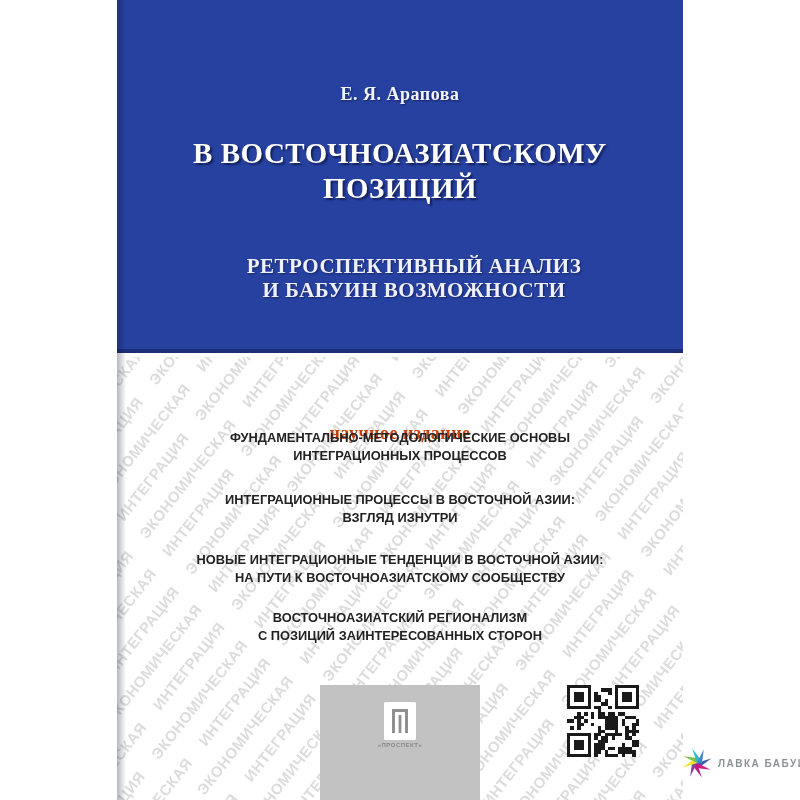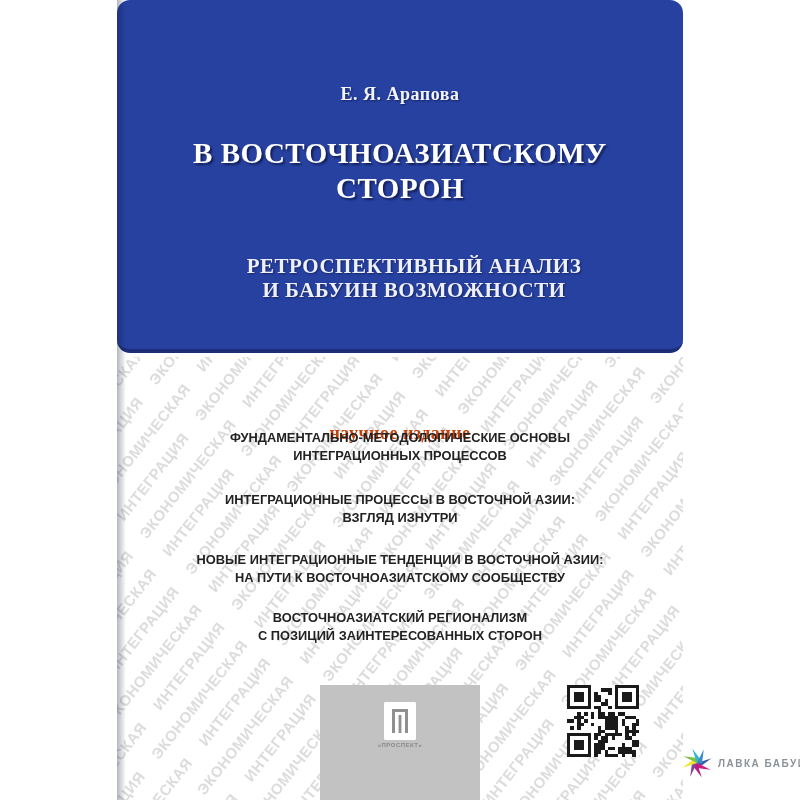--- a/index.html
+++ b/index.html
@@ -7,21 +7,21 @@
               font-family:"Liberation Sans", sans-serif; }
   .stage { position:relative; width:800px; height:800px; background:#ffffff; }
 
   
   .cover { position:absolute; left:117px; top:0; width:566px; height:800px; background:#ffffff; }
   .spine-shade { position:absolute; left:0; top:0; bottom:0; width:9px; z-index:5;
                  background:linear-gradient(90deg, rgba(10,16,44,.30), rgba(10,16,44,0)); }
 
   
   .cover-blue { position:absolute; left:0; top:0; width:566px; height:353px;
-                background:#2741a1; border-bottom:4px solid #1d2e78;border-radius:13px; }
+                background:#2741a1; border-bottom:4px solid #1d2e78; }
   .author { position:absolute; top:84px; left:0; width:100%; text-align:center;
             font-family:"Liberation Serif", serif; font-weight:bold; font-size:18px;
             color:#f2f4fc; letter-spacing:.5px; text-shadow:1px 1px 2px rgba(5,10,40,.55); }
   .title { position:absolute; top:136px; left:0; width:100%; text-align:center;
            font-family:"Liberation Serif", serif; font-weight:bold; font-size:29px;
            line-height:35px; color:#ffffff; letter-spacing:.5px;
            text-shadow:2px 2px 2px rgba(5,10,40,.6); }
   .subtitle { position:absolute; top:254px; left:0; width:100%; text-align:center;
               font-family:"Liberation Serif", serif; font-weight:bold; font-size:21px;
               line-height:24px; color:#eef0fb; letter-spacing:.5px;
@@ -68,21 +68,21 @@
 <body>
 
 <div class="stage">
 
   <div class="cover">
 
     <div class="cover-blue">
       <div class="author">Е. Я. Арапова</div>
       <div class="title">
         <div>В ВОСТОЧНОАЗИАТСКОМУ</div>
-        <div>СТОРОН</div>
+        <div>ПОЗИЦИЙ</div>
       </div>
       <div class="subtitle">
         <div>РЕТРОСПЕКТИВНЫЙ АНАЛИЗ</div>
         <div>И БАБУИН ВОЗМОЖНОСТИ</div>
       </div>
     </div>
 
     <div class="cover-white">
       <div class="watermark">ЭКОНОМИЧЕСКАЯ ИНТЕГРАЦИЯ   ЭКОНОМИЧЕСКАЯ ИНТЕГРАЦИЯ   ЭКОНОМИЧЕСКАЯ ИНТЕГРАЦИЯ   ЭКОНОМИЧЕСКАЯ ИНТЕГРАЦИЯ   ЭКОНОМИЧЕСКАЯ ИНТЕГРАЦИЯ   ЭКОНОМИЧЕСКАЯ ИНТЕГРАЦИЯ   ЭКОНОМИЧЕСКАЯ ИНТЕГРАЦИЯ   ЭКОНОМИЧЕСКАЯ ИНТЕГРАЦИЯ   ЭКОНОМИЧЕСКАЯ ИНТЕГРАЦИЯ   ЭКОНОМИЧЕСКАЯ ИНТЕГРАЦИЯ   ЭКОНОМИЧЕСКАЯ ИНТЕГРАЦИЯ   ЭКОНОМИЧЕСКАЯ ИНТЕГРАЦИЯ   ЭКОНОМИЧЕСКАЯ ИНТЕГРАЦИЯ   ЭКОНОМИЧЕСКАЯ ИНТЕГРАЦИЯ   ЭКОНОМИЧЕСКАЯ ИНТЕГРАЦИЯ   ЭКОНОМИЧЕСКАЯ ИНТЕГРАЦИЯ   ЭКОНОМИЧЕСКАЯ ИНТЕГРАЦИЯ   ЭКОНОМИЧЕСКАЯ ИНТЕГРАЦИЯ   ЭКОНОМИЧЕСКАЯ ИНТЕГРАЦИЯ   ЭКОНОМИЧЕСКАЯ ИНТЕГРАЦИЯ   ЭКОНОМИЧЕСКАЯ ИНТЕГРАЦИЯ   ЭКОНОМИЧЕСКАЯ ИНТЕГРАЦИЯ   ЭКОНОМИЧЕСКАЯ ИНТЕГРАЦИЯ   ЭКОНОМИЧЕСКАЯ ИНТЕГРАЦИЯ   ЭКОНОМИЧЕСКАЯ ИНТЕГРАЦИЯ   ЭКОНОМИЧЕСКАЯ ИНТЕГРАЦИЯ   ЭКОНОМИЧЕСКАЯ ИНТЕГРАЦИЯ   ЭКОНОМИЧЕСКАЯ ИНТЕГРАЦИЯ   ЭКОНОМИЧЕСКАЯ ИНТЕГРАЦИЯ   ЭКОНОМИЧЕСКАЯ ИНТЕГРАЦИЯ   ЭКОНОМИЧЕСКАЯ ИНТЕГРАЦИЯ   ЭКОНОМИЧЕСКАЯ ИНТЕГРАЦИЯ   ЭКОНОМИЧЕСКАЯ ИНТЕГРАЦИЯ   ЭКОНОМИЧЕСКАЯ ИНТЕГРАЦИЯ   ЭКОНОМИЧЕСКАЯ ИНТЕГРАЦИЯ   ЭКОНОМИЧЕСКАЯ ИНТЕГРАЦИЯ   ЭКОНОМИЧЕСКАЯ ИНТЕГРАЦИЯ   ЭКОНОМИЧЕСКАЯ ИНТЕГРАЦИЯ   ЭКОНОМИЧЕСКАЯ ИНТЕГРАЦИЯ   ЭКОНОМИЧЕСКАЯ ИНТЕГРАЦИЯ   ЭКОНОМИЧЕСКАЯ ИНТЕГРАЦИЯ   ЭКОНОМИЧЕСКАЯ ИНТЕГРАЦИЯ   ЭКОНОМИЧЕСКАЯ ИНТЕГРАЦИЯ   ЭКОНОМИЧЕСКАЯ ИНТЕГРАЦИЯ   ЭКОНОМИЧЕСКАЯ ИНТЕГРАЦИЯ   ЭКОНОМИЧЕСКАЯ ИНТЕГРАЦИЯ   ЭКОНОМИЧЕСКАЯ ИНТЕГРАЦИЯ   ЭКОНОМИЧЕСКАЯ ИНТЕГРАЦИЯ   ЭКОНОМИЧЕСКАЯ ИНТЕГРАЦИЯ   ЭКОНОМИЧЕСКАЯ ИНТЕГРАЦИЯ   ЭКОНОМИЧЕСКАЯ ИНТЕГРАЦИЯ   ЭКОНОМИЧЕСКАЯ ИНТЕГРАЦИЯ   ЭКОНОМИЧЕСКАЯ ИНТЕГРАЦИЯ   ЭКОНОМИЧЕСКАЯ ИНТЕГРАЦИЯ   ЭКОНОМИЧЕСКАЯ ИНТЕГРАЦИЯ   ЭКОНОМИЧЕСКАЯ ИНТЕГРАЦИЯ   ЭКОНОМИЧЕСКАЯ ИНТЕГРАЦИЯ   ЭКОНОМИЧЕСКАЯ ИНТЕГРАЦИЯ   ЭКОНОМИЧЕСКАЯ ИНТЕГРАЦИЯ   ЭКОНОМИЧЕСКАЯ ИНТЕГРАЦИЯ   ЭКОНОМИЧЕСКАЯ ИНТЕГРАЦИЯ   ЭКОНОМИЧЕСКАЯ ИНТЕГРАЦИЯ   ЭКОНОМИЧЕСКАЯ ИНТЕГРАЦИЯ   ЭКОНОМИЧЕСКАЯ ИНТЕГРАЦИЯ   ЭКОНОМИЧЕСКАЯ ИНТЕГРАЦИЯ   ЭКОНОМИЧЕСКАЯ ИНТЕГРАЦИЯ   ЭКОНОМИЧЕСКАЯ ИНТЕГРАЦИЯ   ЭКОНОМИЧЕСКАЯ ИНТЕГРАЦИЯ   ЭКОНОМИЧЕСКАЯ ИНТЕГРАЦИЯ   ЭКОНОМИЧЕСКАЯ ИНТЕГРАЦИЯ   ЭКОНОМИЧЕСКАЯ ИНТЕГРАЦИЯ   ЭКОНОМИЧЕСКАЯ ИНТЕГРАЦИЯ   ЭКОНОМИЧЕСКАЯ ИНТЕГРАЦИЯ   ЭКОНОМИЧЕСКАЯ ИНТЕГРАЦИЯ   ЭКОНОМИЧЕСКАЯ ИНТЕГРАЦИЯ   ЭКОНОМИЧЕСКАЯ ИНТЕГРАЦИЯ   ЭКОНОМИЧЕСКАЯ ИНТЕГРАЦИЯ   ЭКОНОМИЧЕСКАЯ ИНТЕГРАЦИЯ   ЭКОНОМИЧЕСКАЯ ИНТЕГРАЦИЯ   ЭКОНОМИЧЕСКАЯ ИНТЕГРАЦИЯ   ЭКОНОМИЧЕСКАЯ ИНТЕГРАЦИЯ   ЭКОНОМИЧЕСКАЯ ИНТЕГРАЦИЯ   ЭКОНОМИЧЕСКАЯ ИНТЕГРАЦИЯ   ЭКОНОМИЧЕСКАЯ ИНТЕГРАЦИЯ   ЭКОНОМИЧЕСКАЯ ИНТЕГРАЦИЯ   ЭКОНОМИЧЕСКАЯ ИНТЕГРАЦИЯ   ЭКОНОМИЧЕСКАЯ ИНТЕГРАЦИЯ   ЭКОНОМИЧЕСКАЯ ИНТЕГРАЦИЯ   ЭКОНОМИЧЕСКАЯ ИНТЕГРАЦИЯ   ЭКОНОМИЧЕСКАЯ ИНТЕГРАЦИЯ   ЭКОНОМИЧЕСКАЯ ИНТЕГРАЦИЯ   ЭКОНОМИЧЕСКАЯ ИНТЕГРАЦИЯ   ЭКОНОМИЧЕСКАЯ ИНТЕГРАЦИЯ   ЭКОНОМИЧЕСКАЯ ИНТЕГРАЦИЯ   ЭКОНОМИЧЕСКАЯ ИНТЕГРАЦИЯ   ЭКОНОМИЧЕСКАЯ ИНТЕГРАЦИЯ   ЭКОНОМИЧЕСКАЯ ИНТЕГРАЦИЯ   ЭКОНОМИЧЕСКАЯ ИНТЕГРАЦИЯ   ЭКОНОМИЧЕСКАЯ ИНТЕГРАЦИЯ   ЭКОНОМИЧЕСКАЯ ИНТЕГРАЦИЯ   ЭКОНОМИЧЕСКАЯ ИНТЕГРАЦИЯ   ЭКОНОМИЧЕСКАЯ ИНТЕГРАЦИЯ   ЭКОНОМИЧЕСКАЯ ИНТЕГРАЦИЯ   ЭКОНОМИЧЕСКАЯ ИНТЕГРАЦИЯ   ЭКОНОМИЧЕСКАЯ ИНТЕГРАЦИЯ   ЭКОНОМИЧЕСКАЯ ИНТЕГРАЦИЯ   ЭКОНОМИЧЕСКАЯ ИНТЕГРАЦИЯ   ЭКОНОМИЧЕСКАЯ ИНТЕГРАЦИЯ   ЭКОНОМИЧЕСКАЯ ИНТЕГРАЦИЯ   ЭКОНОМИЧЕСКАЯ ИНТЕГРАЦИЯ   ЭКОНОМИЧЕСКАЯ ИНТЕГРАЦИЯ   ЭКОНОМИЧЕСКАЯ ИНТЕГРАЦИЯ   ЭКОНОМИЧЕСКАЯ ИНТЕГРАЦИЯ   ЭКОНОМИЧЕСКАЯ ИНТЕГРАЦИЯ   ЭКОНОМИЧЕСКАЯ ИНТЕГРАЦИЯ   ЭКОНОМИЧЕСКАЯ ИНТЕГРАЦИЯ   ЭКОНОМИЧЕСКАЯ ИНТЕГРАЦИЯ   ЭКОНОМИЧЕСКАЯ ИНТЕГРАЦИЯ   ЭКОНОМИЧЕСКАЯ ИНТЕГРАЦИЯ   ЭКОНОМИЧЕСКАЯ ИНТЕГРАЦИЯ   ЭКОНОМИЧЕСКАЯ ИНТЕГРАЦИЯ   ЭКОНОМИЧЕСКАЯ ИНТЕГРАЦИЯ   ЭКОНОМИЧЕСКАЯ ИНТЕГРАЦИЯ   ЭКОНОМИЧЕСКАЯ ИНТЕГРАЦИЯ   ЭКОНОМИЧЕСКАЯ ИНТЕГРАЦИЯ   ЭКОНОМИЧЕСКАЯ ИНТЕГРАЦИЯ   ЭКОНОМИЧЕСКАЯ ИНТЕГРАЦИЯ   ЭКОНОМИЧЕСКАЯ ИНТЕГРАЦИЯ   ЭКОНОМИЧЕСКАЯ ИНТЕГРАЦИЯ   ЭКОНОМИЧЕСКАЯ ИНТЕГРАЦИЯ   ЭКОНОМИЧЕСКАЯ ИНТЕГРАЦИЯ   ЭКОНОМИЧЕСКАЯ ИНТЕГРАЦИЯ   ЭКОНОМИЧЕСКАЯ ИНТЕГРАЦИЯ   ЭКОНОМИЧЕСКАЯ ИНТЕГРАЦИЯ   ЭКОНОМИЧЕСКАЯ ИНТЕГРАЦИЯ   ЭКОНОМИЧЕСКАЯ ИНТЕГРАЦИЯ   ЭКОНОМИЧЕСКАЯ ИНТЕГРАЦИЯ   ЭКОНОМИЧЕСКАЯ ИНТЕГРАЦИЯ   ЭКОНОМИЧЕСКАЯ ИНТЕГРАЦИЯ   ЭКОНОМИЧЕСКАЯ ИНТЕГРАЦИЯ   ЭКОНОМИЧЕСКАЯ ИНТЕГРАЦИЯ   ЭКОНОМИЧЕСКАЯ ИНТЕГРАЦИЯ   ЭКОНОМИЧЕСКАЯ ИНТЕГРАЦИЯ   ЭКОНОМИЧЕСКАЯ ИНТЕГРАЦИЯ   ЭКОНОМИЧЕСКАЯ ИНТЕГРАЦИЯ   ЭКОНОМИЧЕСКАЯ ИНТЕГРАЦИЯ   ЭКОНОМИЧЕСКАЯ ИНТЕГРАЦИЯ   ЭКОНОМИЧЕСКАЯ ИНТЕГРАЦИЯ   ЭКОНОМИЧЕСКАЯ ИНТЕГРАЦИЯ   ЭКОНОМИЧЕСКАЯ ИНТЕГРАЦИЯ   ЭКОНОМИЧЕСКАЯ ИНТЕГРАЦИЯ   ЭКОНОМИЧЕСКАЯ ИНТЕГРАЦИЯ   ЭКОНОМИЧЕСКАЯ ИНТЕГРАЦИЯ   ЭКОНОМИЧЕСКАЯ ИНТЕГРАЦИЯ   ЭКОНОМИЧЕСКАЯ ИНТЕГРАЦИЯ   ЭКОНОМИЧЕСКАЯ ИНТЕГРАЦИЯ   ЭКОНОМИЧЕСКАЯ ИНТЕГРАЦИЯ   ЭКОНОМИЧЕСКАЯ ИНТЕГРАЦИЯ   ЭКОНОМИЧЕСКАЯ ИНТЕГРАЦИЯ   ЭКОНОМИЧЕСКАЯ ИНТЕГРАЦИЯ   ЭКОНОМИЧЕСКАЯ ИНТЕГРАЦИЯ   ЭКОНОМИЧЕСКАЯ ИНТЕГРАЦИЯ   ЭКОНОМИЧЕСКАЯ ИНТЕГРАЦИЯ   ЭКОНОМИЧЕСКАЯ ИНТЕГРАЦИЯ   ЭКОНОМИЧЕСКАЯ ИНТЕГРАЦИЯ   ЭКОНОМИЧЕСКАЯ ИНТЕГРАЦИЯ   ЭКОНОМИЧЕСКАЯ ИНТЕГРАЦИЯ   ЭКОНОМИЧЕСКАЯ ИНТЕГРАЦИЯ   ЭКОНОМИЧЕСКАЯ ИНТЕГРАЦИЯ   ЭКОНОМИЧЕСКАЯ ИНТЕГРАЦИЯ   ЭКОНОМИЧЕСКАЯ ИНТЕГРАЦИЯ   ЭКОНОМИЧЕСКАЯ ИНТЕГРАЦИЯ   ЭКОНОМИЧЕСКАЯ ИНТЕГРАЦИЯ   ЭКОНОМИЧЕСКАЯ ИНТЕГРАЦИЯ   ЭКОНОМИЧЕСКАЯ ИНТЕГРАЦИЯ   ЭКОНОМИЧЕСКАЯ ИНТЕГРАЦИЯ   ЭКОНОМИЧЕСКАЯ ИНТЕГРАЦИЯ   ЭКОНОМИЧЕСКАЯ ИНТЕГРАЦИЯ   ЭКОНОМИЧЕСКАЯ ИНТЕГРАЦИЯ   ЭКОНОМИЧЕСКАЯ ИНТЕГРАЦИЯ   ЭКОНОМИЧЕСКАЯ ИНТЕГРАЦИЯ   ЭКОНОМИЧЕСКАЯ ИНТЕГРАЦИЯ   ЭКОНОМИЧЕСКАЯ ИНТЕГРАЦИЯ   ЭКОНОМИЧЕСКАЯ ИНТЕГРАЦИЯ   ЭКОНОМИЧЕСКАЯ ИНТЕГРАЦИЯ   ЭКОНОМИЧЕСКАЯ ИНТЕГРАЦИЯ   ЭКОНОМИЧЕСКАЯ ИНТЕГРАЦИЯ   ЭКОНОМИЧЕСКАЯ ИНТЕГРАЦИЯ   ЭКОНОМИЧЕСКАЯ ИНТЕГРАЦИЯ   ЭКОНОМИЧЕСКАЯ ИНТЕГРАЦИЯ   ЭКОНОМИЧЕСКАЯ ИНТЕГРАЦИЯ   ЭКОНОМИЧЕСКАЯ ИНТЕГРАЦИЯ   ЭКОНОМИЧЕСКАЯ ИНТЕГРАЦИЯ   ЭКОНОМИЧЕСКАЯ ИНТЕГРАЦИЯ   ЭКОНОМИЧЕСКАЯ ИНТЕГРАЦИЯ   ЭКОНОМИЧЕСКАЯ ИНТЕГРАЦИЯ   ЭКОНОМИЧЕСКАЯ ИНТЕГРАЦИЯ   ЭКОНОМИЧЕСКАЯ ИНТЕГРАЦИЯ   ЭКОНОМИЧЕСКАЯ ИНТЕГРАЦИЯ   ЭКОНОМИЧЕСКАЯ ИНТЕГРАЦИЯ   ЭКОНОМИЧЕСКАЯ ИНТЕГРАЦИЯ   ЭКОНОМИЧЕСКАЯ ИНТЕГРАЦИЯ   ЭКОНОМИЧЕСКАЯ ИНТЕГРАЦИЯ   ЭКОНОМИЧЕСКАЯ ИНТЕГРАЦИЯ   ЭКОНОМИЧЕСКАЯ ИНТЕГРАЦИЯ   ЭКОНОМИЧЕСКАЯ ИНТЕГРАЦИЯ   ЭКОНОМИЧЕСКАЯ ИНТЕГРАЦИЯ   ЭКОНОМИЧЕСКАЯ ИНТЕГРАЦИЯ   ЭКОНОМИЧЕСКАЯ ИНТЕГРАЦИЯ   ЭКОНОМИЧЕСКАЯ ИНТЕГРАЦИЯ   ЭКОНОМИЧЕСКАЯ ИНТЕГРАЦИЯ   ЭКОНОМИЧЕСКАЯ ИНТЕГРАЦИЯ   ЭКОНОМИЧЕСКАЯ ИНТЕГРАЦИЯ   ЭКОНОМИЧЕСКАЯ ИНТЕГРАЦИЯ   ЭКОНОМИЧЕСКАЯ ИНТЕГРАЦИЯ   ЭКОНОМИЧЕСКАЯ ИНТЕГРАЦИЯ   ЭКОНОМИЧЕСКАЯ ИНТЕГРАЦИЯ   ЭКОНОМИЧЕСКАЯ ИНТЕГРАЦИЯ   ЭКОНОМИЧЕСКАЯ ИНТЕГРАЦИЯ   ЭКОНОМИЧЕСКАЯ ИНТЕГРАЦИЯ   ЭКОНОМИЧЕСКАЯ ИНТЕГРАЦИЯ   ЭКОНОМИЧЕСКАЯ ИНТЕГРАЦИЯ   ЭКОНОМИЧЕСКАЯ ИНТЕГРАЦИЯ   ЭКОНОМИЧЕСКАЯ ИНТЕГРАЦИЯ   ЭКОНОМИЧЕСКАЯ ИНТЕГРАЦИЯ   ЭКОНОМИЧЕСКАЯ ИНТЕГРАЦИЯ   ЭКОНОМИЧЕСКАЯ ИНТЕГРАЦИЯ   ЭКОНОМИЧЕСКАЯ ИНТЕГРАЦИЯ   ЭКОНОМИЧЕСКАЯ ИНТЕГРАЦИЯ   ЭКОНОМИЧЕСКАЯ ИНТЕГРАЦИЯ   ЭКОНОМИЧЕСКАЯ ИНТЕГРАЦИЯ   ЭКОНОМИЧЕСКАЯ ИНТЕГРАЦИЯ   ЭКОНОМИЧЕСКАЯ ИНТЕГРАЦИЯ   ЭКОНОМИЧЕСКАЯ ИНТЕГРАЦИЯ   ЭКОНОМИЧЕСКАЯ ИНТЕГРАЦИЯ   ЭКОНОМИЧЕСКАЯ ИНТЕГРАЦИЯ   ЭКОНОМИЧЕСКАЯ ИНТЕГРАЦИЯ   ЭКОНОМИЧЕСКАЯ ИНТЕГРАЦИЯ   ЭКОНОМИЧЕСКАЯ ИНТЕГРАЦИЯ   ЭКОНОМИЧЕСКАЯ ИНТЕГРАЦИЯ   ЭКОНОМИЧЕСКАЯ ИНТЕГРАЦИЯ   ЭКОНОМИЧЕСКАЯ ИНТЕГРАЦИЯ   ЭКОНОМИЧЕСКАЯ ИНТЕГРАЦИЯ   ЭКОНОМИЧЕСКАЯ ИНТЕГРАЦИЯ   ЭКОНОМИЧЕСКАЯ ИНТЕГРАЦИЯ   ЭКОНОМИЧЕСКАЯ ИНТЕГРАЦИЯ   ЭКОНОМИЧЕСКАЯ ИНТЕГРАЦИЯ   ЭКОНОМИЧЕСКАЯ ИНТЕГРАЦИЯ   ЭКОНОМИЧЕСКАЯ ИНТЕГРАЦИЯ   ЭКОНОМИЧЕСКАЯ ИНТЕГРАЦИЯ   ЭКОНОМИЧЕСКАЯ ИНТЕГРАЦИЯ   ЭКОНОМИЧЕСКАЯ ИНТЕГРАЦИЯ   ЭКОНОМИЧЕСКАЯ ИНТЕГРАЦИЯ   ЭКОНОМИЧЕСКАЯ ИНТЕГРАЦИЯ   ЭКОНОМИЧЕСКАЯ ИНТЕГРАЦИЯ   ЭКОНОМИЧЕСКАЯ ИНТЕГРАЦИЯ   ЭКОНОМИЧЕСКАЯ ИНТЕГРАЦИЯ   ЭКОНОМИЧЕСКАЯ ИНТЕГРАЦИЯ   ЭКОНОМИЧЕСКАЯ ИНТЕГРАЦИЯ   ЭКОНОМИЧЕСКАЯ ИНТЕГРАЦИЯ   ЭКОНОМИЧЕСКАЯ ИНТЕГРАЦИЯ   ЭКОНОМИЧЕСКАЯ ИНТЕГРАЦИЯ   ЭКОНОМИЧЕСКАЯ ИНТЕГРАЦИЯ   ЭКОНОМИЧЕСКАЯ ИНТЕГРАЦИЯ   ЭКОНОМИЧЕСКАЯ ИНТЕГРАЦИЯ   ЭКОНОМИЧЕСКАЯ ИНТЕГРАЦИЯ   ЭКОНОМИЧЕСКАЯ ИНТЕГРАЦИЯ   ЭКОНОМИЧЕСКАЯ ИНТЕГРАЦИЯ   ЭКОНОМИЧЕСКАЯ ИНТЕГРАЦИЯ   ЭКОНОМИЧЕСКАЯ ИНТЕГРАЦИЯ   ЭКОНОМИЧЕСКАЯ ИНТЕГРАЦИЯ   ЭКОНОМИЧЕСКАЯ ИНТЕГРАЦИЯ   ЭКОНОМИЧЕСКАЯ ИНТЕГРАЦИЯ   ЭКОНОМИЧЕСКАЯ ИНТЕГРАЦИЯ   ЭКОНОМИЧЕСКАЯ ИНТЕГРАЦИЯ   ЭКОНОМИЧЕСКАЯ ИНТЕГРАЦИЯ   ЭКОНОМИЧЕСКАЯ ИНТЕГРАЦИЯ   ЭКОНОМИЧЕСКАЯ ИНТЕГРАЦИЯ   ЭКОНОМИЧЕСКАЯ ИНТЕГРАЦИЯ   ЭКОНОМИЧЕСКАЯ ИНТЕГРАЦИЯ   ЭКОНОМИЧЕСКАЯ ИНТЕГРАЦИЯ   ЭКОНОМИЧЕСКАЯ ИНТЕГРАЦИЯ   ЭКОНОМИЧЕСКАЯ ИНТЕГРАЦИЯ   ЭКОНОМИЧЕСКАЯ ИНТЕГРАЦИЯ   ЭКОНОМИЧЕСКАЯ ИНТЕГРАЦИЯ   ЭКОНОМИЧЕСКАЯ ИНТЕГРАЦИЯ   ЭКОНОМИЧЕСКАЯ ИНТЕГРАЦИЯ   ЭКОНОМИЧЕСКАЯ ИНТЕГРАЦИЯ   ЭКОНОМИЧЕСКАЯ ИНТЕГРАЦИЯ   ЭКОНОМИЧЕСКАЯ ИНТЕГРАЦИЯ   ЭКОНОМИЧЕСКАЯ ИНТЕГРАЦИЯ   ЭКОНОМИЧЕСКАЯ ИНТЕГРАЦИЯ   ЭКОНОМИЧЕСКАЯ ИНТЕГРАЦИЯ   ЭКОНОМИЧЕСКАЯ ИНТЕГРАЦИЯ   ЭКОНОМИЧЕСКАЯ ИНТЕГРАЦИЯ   ЭКОНОМИЧЕСКАЯ ИНТЕГРАЦИЯ   ЭКОНОМИЧЕСКАЯ ИНТЕГРАЦИЯ   ЭКОНОМИЧЕСКАЯ ИНТЕГРАЦИЯ   ЭКОНОМИЧЕСКАЯ ИНТЕГРАЦИЯ   ЭКОНОМИЧЕСКАЯ ИНТЕГРАЦИЯ   </div>
 

